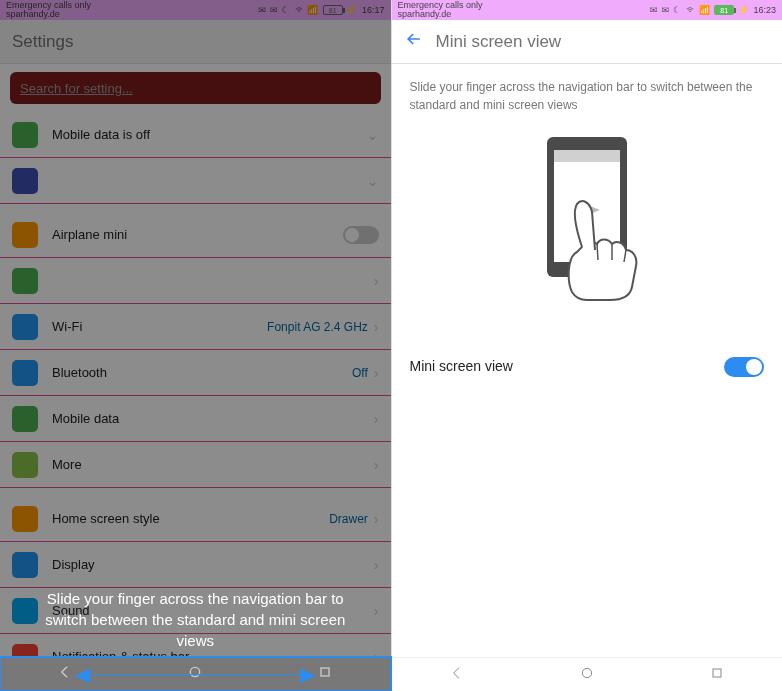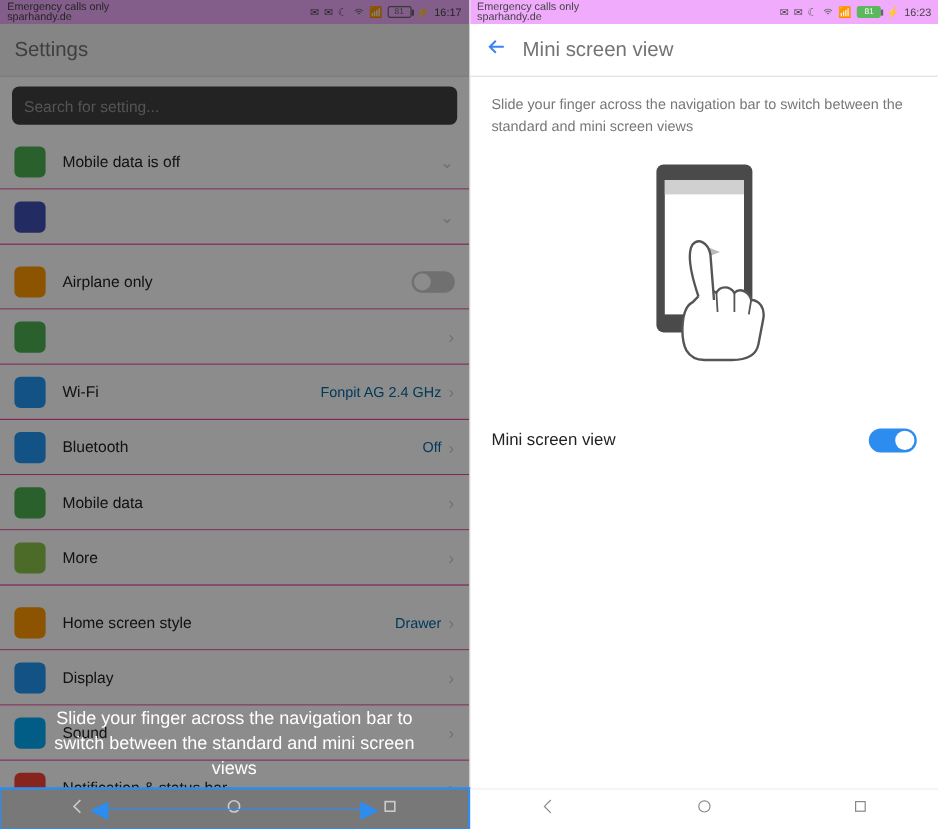--- a/index.html
+++ b/index.html
@@ -8,21 +8,21 @@
   .phone-left { border-right: none; }
   .phone-right { border-left: 1px solid #ddd; }
   .overlay { position: absolute; inset: 0; background: rgba(0,0,0,0.45); z-index: 5; pointer-events: none; }
   .status-bar { height: 20px; display: flex; align-items: center; justify-content: space-between; padding: 0 6px; font-size: 9px; color: #444; background: #f0abfc; }
   .status-left { display: flex; flex-direction: column; line-height: 1; }
   .status-right { display: flex; align-items: center; gap: 4px; }
   .status-right svg { width: 10px; height: 10px; }
   .header { height: 44px; display: flex; align-items: center; padding: 0 12px; background: #f2f2f2; border-bottom: 1px solid #e0e0e0; font-size: 17px; color: #737373; }
   .header-right { background: #fff; }
   .header-right .back { margin-right: 12px; color: #3b82f6; }
-  .search-box { margin: 8px 10px; height: 32px; border-radius: 6px; background: #404040; display: flex; align-items: center; padding: 0 10px; color: #999; font-size: 13px; }
+  .search-box { margin: 8px 10px; height: 32px; border-radius: 6px; background: #7f1d1d; display: flex; align-items: center; padding: 0 10px; color: #999; font-size: 13px; text-decoration: underline; }
   .list { flex: 1; overflow: hidden; }
   .row { display: flex; align-items: center; height: 46px; padding: 0 12px; background: #fff; border-bottom: 1px solid #ec4899; font-size: 13px; color: #222; justify-content: space-between; }
   .row.gap { margin-top: 8px; }
   .row .icon { width: 26px; height: 26px; border-radius: 5px; margin-right: 14px; display: flex; align-items: center; justify-content: center; flex: none; }
   .row .label { flex: 1; }
   .row .value { color: #0369a1; font-size: 12px; margin-right: 6px; }
   .row .chev { color: #ccc; font-size: 14px; }
   .toggle-off { width: 36px; height: 18px; border-radius: 10px; background: #ccc; position: relative; }
   .toggle-off::after { content:''; position:absolute; width:14px; height:14px; background:#fff; border-radius:50%; top:2px; left:2px; }
   .toggle-on { width: 40px; height: 20px; border-radius: 11px; background: #2d8cf0; position: relative; }
@@ -85,21 +85,21 @@
         <div class="icon" style="background: rgb(76, 175, 80);"></div>
         <div class="label">Mobile data is off</div>
         <div class="chev">⌄</div>
       </div>
       <div class="row">
         <div class="icon" style="background: rgb(63, 81, 181);"></div>
         <div class="chev">⌄</div>
       </div>
       <div class="row gap">
         <div class="icon" style="background: rgb(255, 152, 0);"></div>
-        <div class="label">Airplane only</div>
+        <div class="label">Airplane mini</div>
         <div class="toggle-off"></div>
       </div>
       <div class="row">
         <div class="icon" style="background: rgb(76, 175, 80);"></div>
         <div class="chev">›</div>
       </div>
       <div class="row">
         <div class="icon" style="background: rgb(33, 150, 243);"></div>
         <div class="label">Wi-Fi</div>
         <div class="value">Fonpit AG 2.4 GHz</div>

